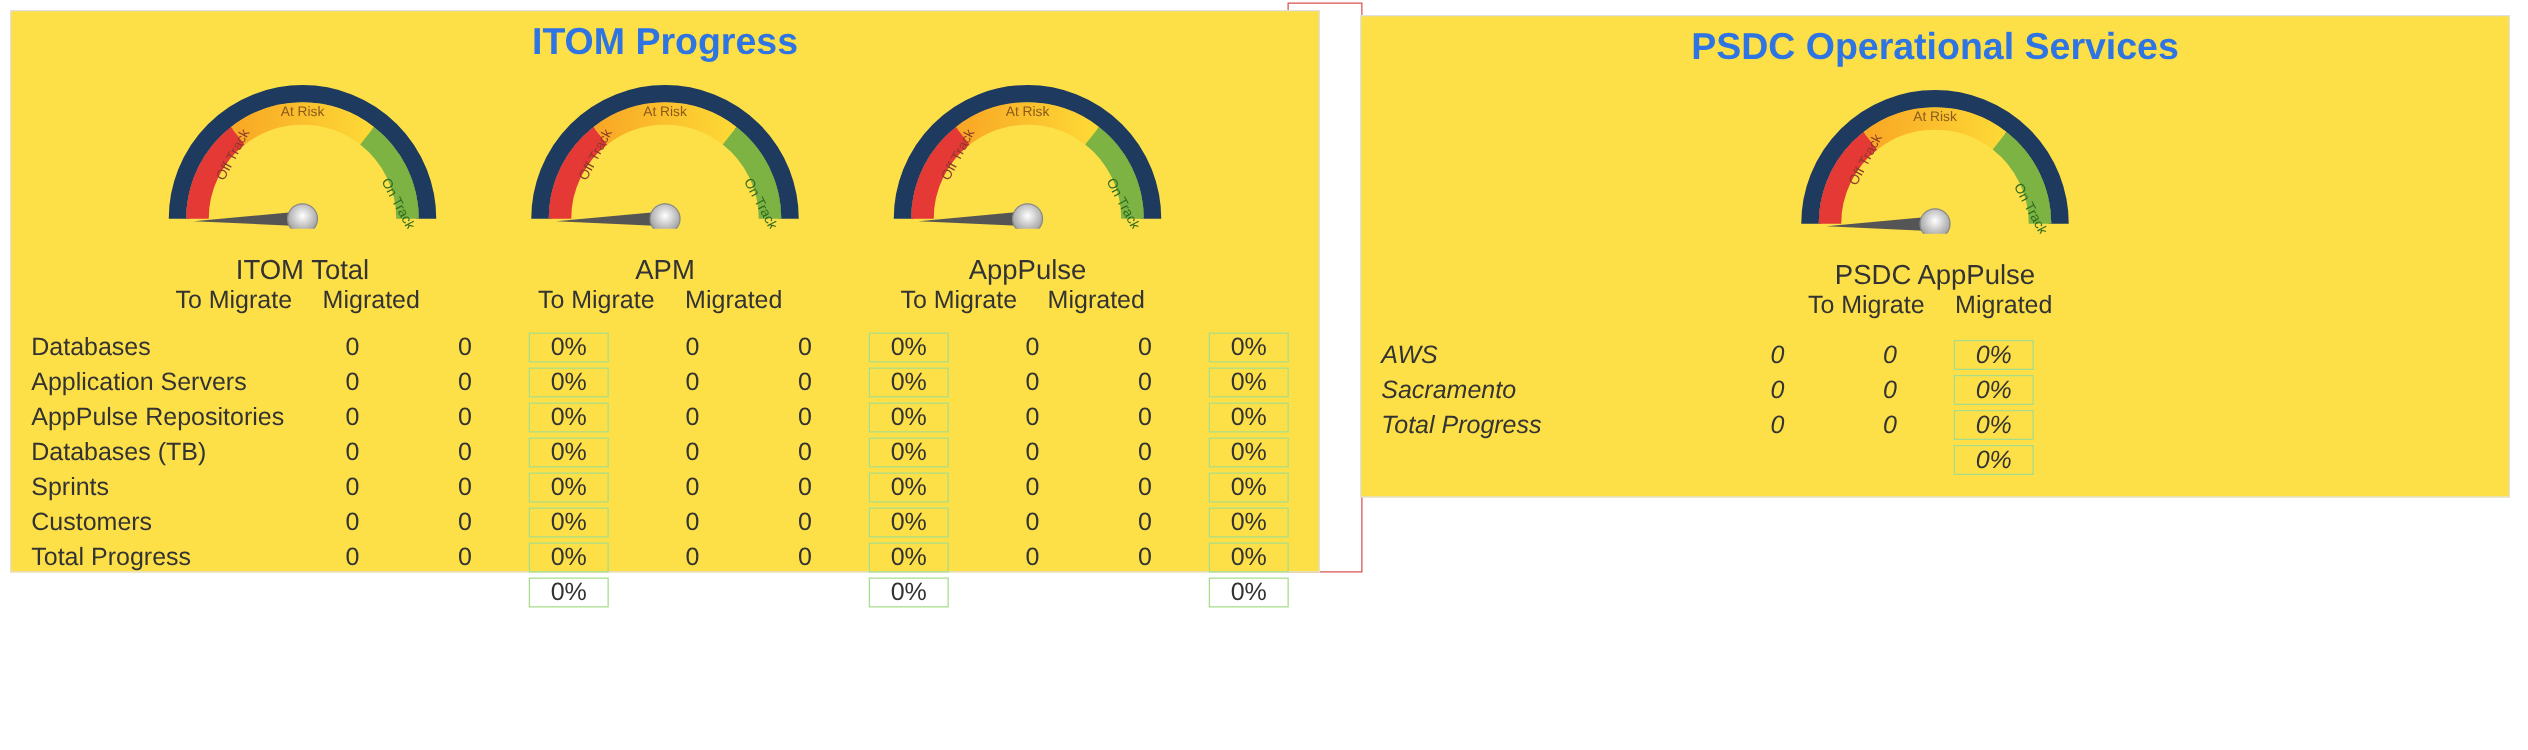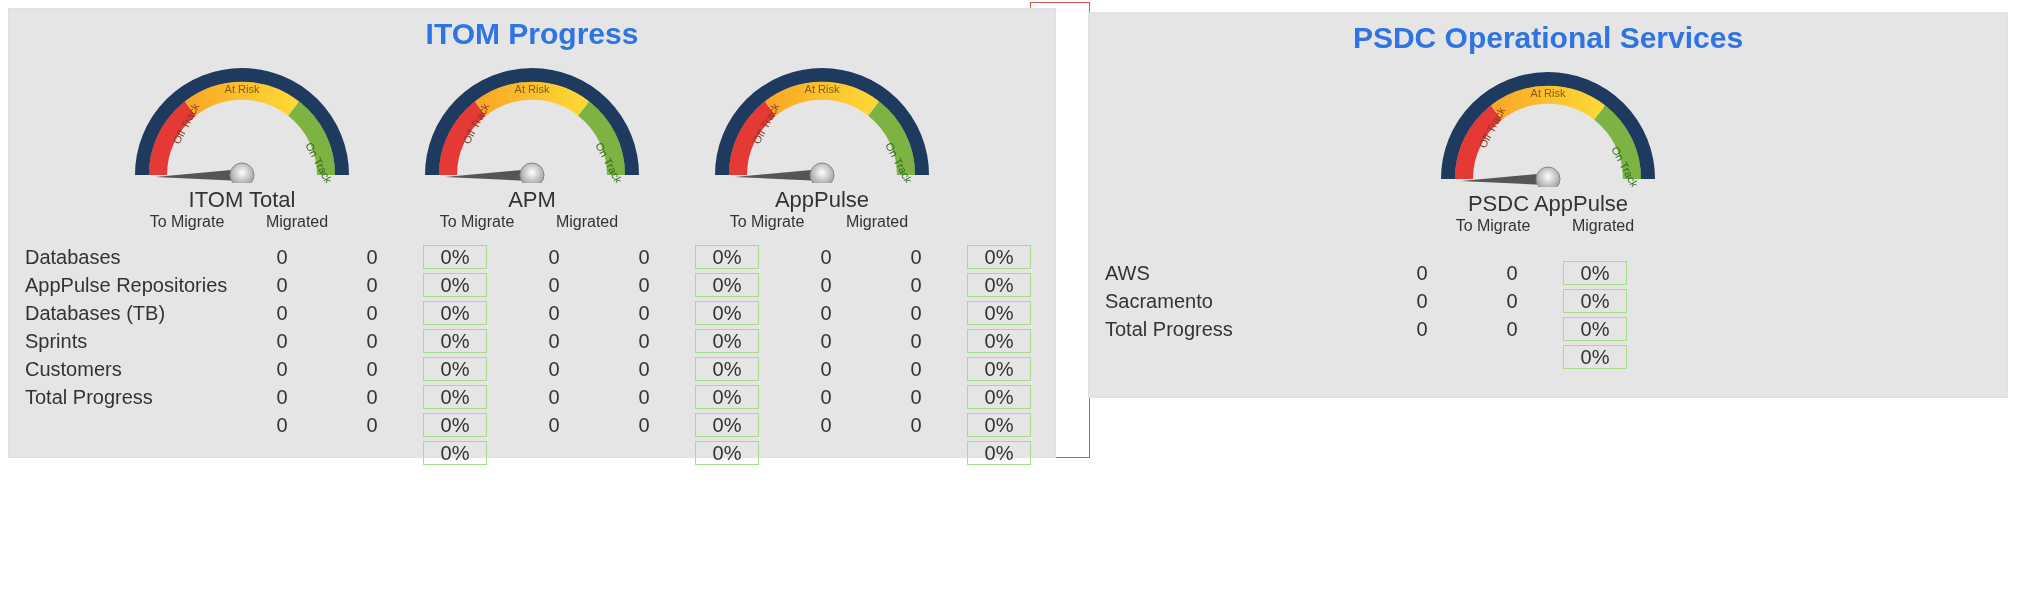--- a/index.html
+++ b/index.html
@@ -8,21 +8,21 @@
       background: #fff;
       width: 2022px;
       height: 600px;
       position: relative;
       font-size: 22px;
       color: #333;
     }
     .panel {
       position: absolute;
       border: 1px solid #e0e0e0;
-      background: #e5e5e5;
+      background: #fde047;
     }
     .panel-itom {
       left: 8px; top: 8px; width: 1048px; height: 450px;
     }
     .panel-psdc {
       left: 1088px; top: 12px; width: 920px; height: 386px;
     }
     .green-box {
       position: absolute;
       border: 2px solid #1c6b20;
@@ -50,27 +50,27 @@
       width: 250px;
       display: flex;
       flex-direction: column;
       align-items: center;
     }
     .gauge-svg { display: block; margin: 0 auto; }
     .gauge-title {
       text-align: center;
       font-size: 22px;
       color: #333;
-      margin-top: 4px;
+      margin-top: 20px;
     }
     .sub-headers {
       display: flex;
       justify-content: center;
       gap: 10px;
-      font-size: 16px;
+      font-size: 20px;
     }
     .sub-headers span { width: 100px; text-align: center; }
     .table-area {
       display: flex;
       padding-left: 16px;
       margin-top: 12px;
     }
     .row-labels {
       width: 210px;
       display: flex;
@@ -108,21 +108,22 @@
       line-height: 22px;
       margin-left: 6px;
     }
     .cell-spacer {
       width: 90px;
     }
     
     .psdc-table-area {
       display: flex;
       padding-left: 16px;
-      margin-top: 24px;
+      margin-top: 14px;
+      font-style: italic;
     }
     .psdc-labels {
       width: 210px;
       display: flex;
       flex-direction: column;
     }
     .psdc-labels div {
       height: 28px;
       line-height: 28px;
       font-size: 20px;
@@ -246,20 +247,21 @@
         <div class="sub-headers">
          <span>To Migrate</span>
          <span>Migrated</span>
        </div>
       </div>
     </div>
 
   <div class="table-area">
     <div class="row-labels">
         <div>Databases</div>
+        <div>Application Servers</div>
         <div>AppPulse Repositories</div>
         <div>Databases (TB)</div>
         <div>Sprints</div>
         <div>Customers</div>
         <div>Total Progress</div>
       </div>
     <div class="group-cols">
         <div class="group-col">
           <div class="data-row">
             <div class="cell-migrate">0</div>

